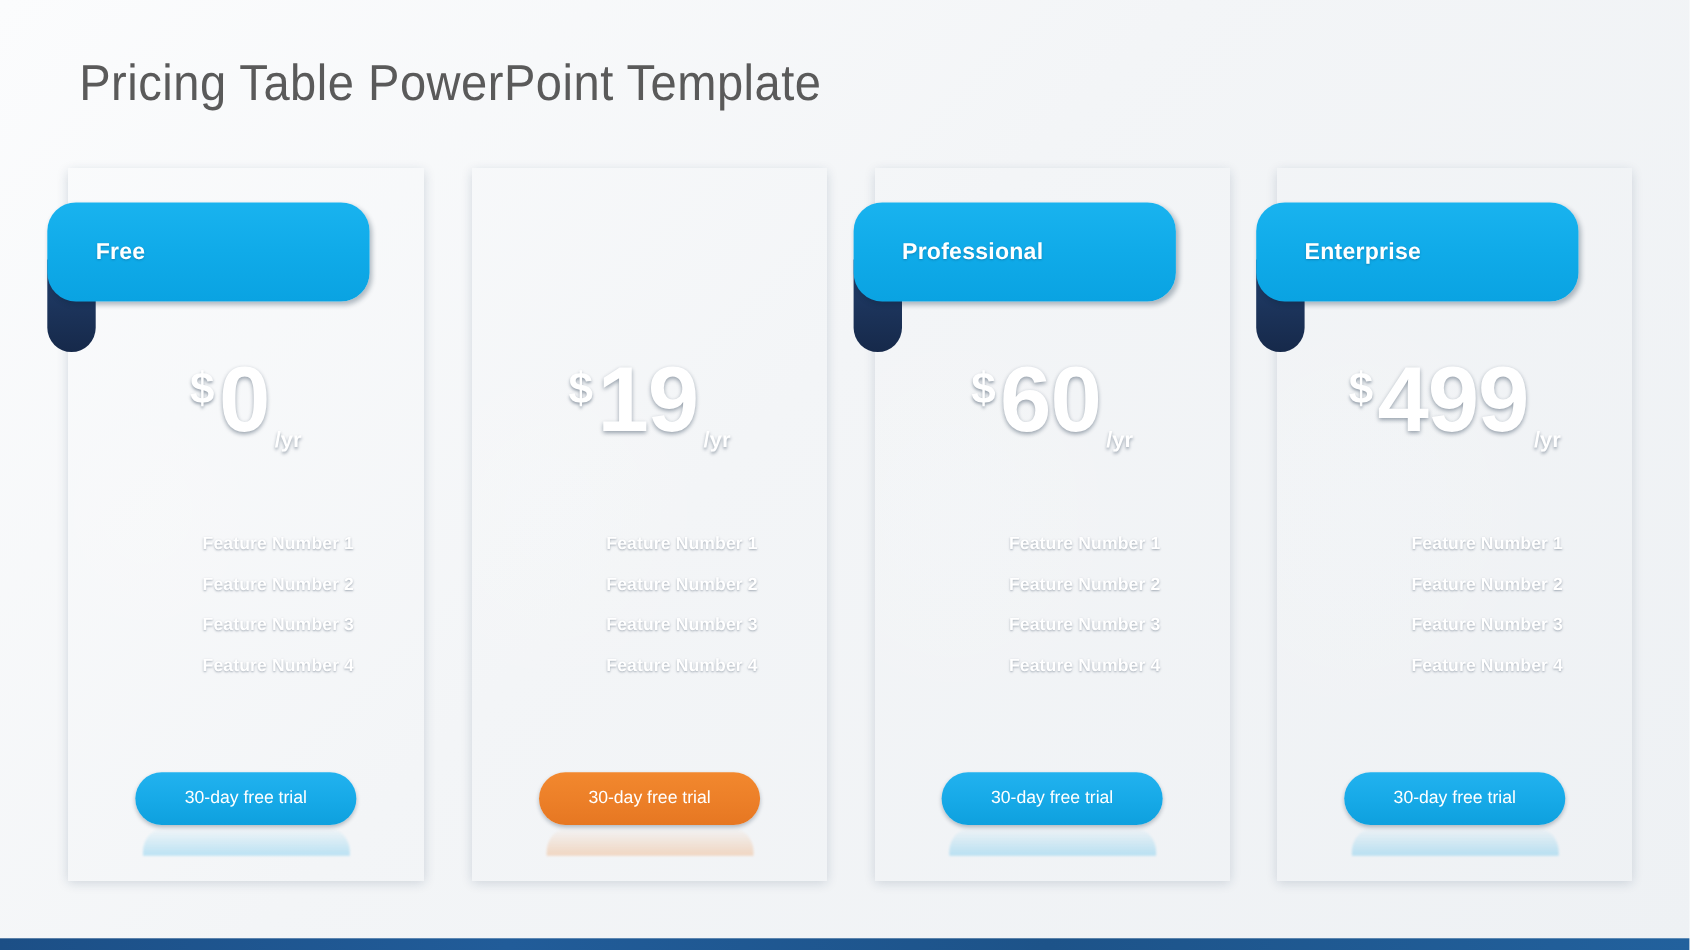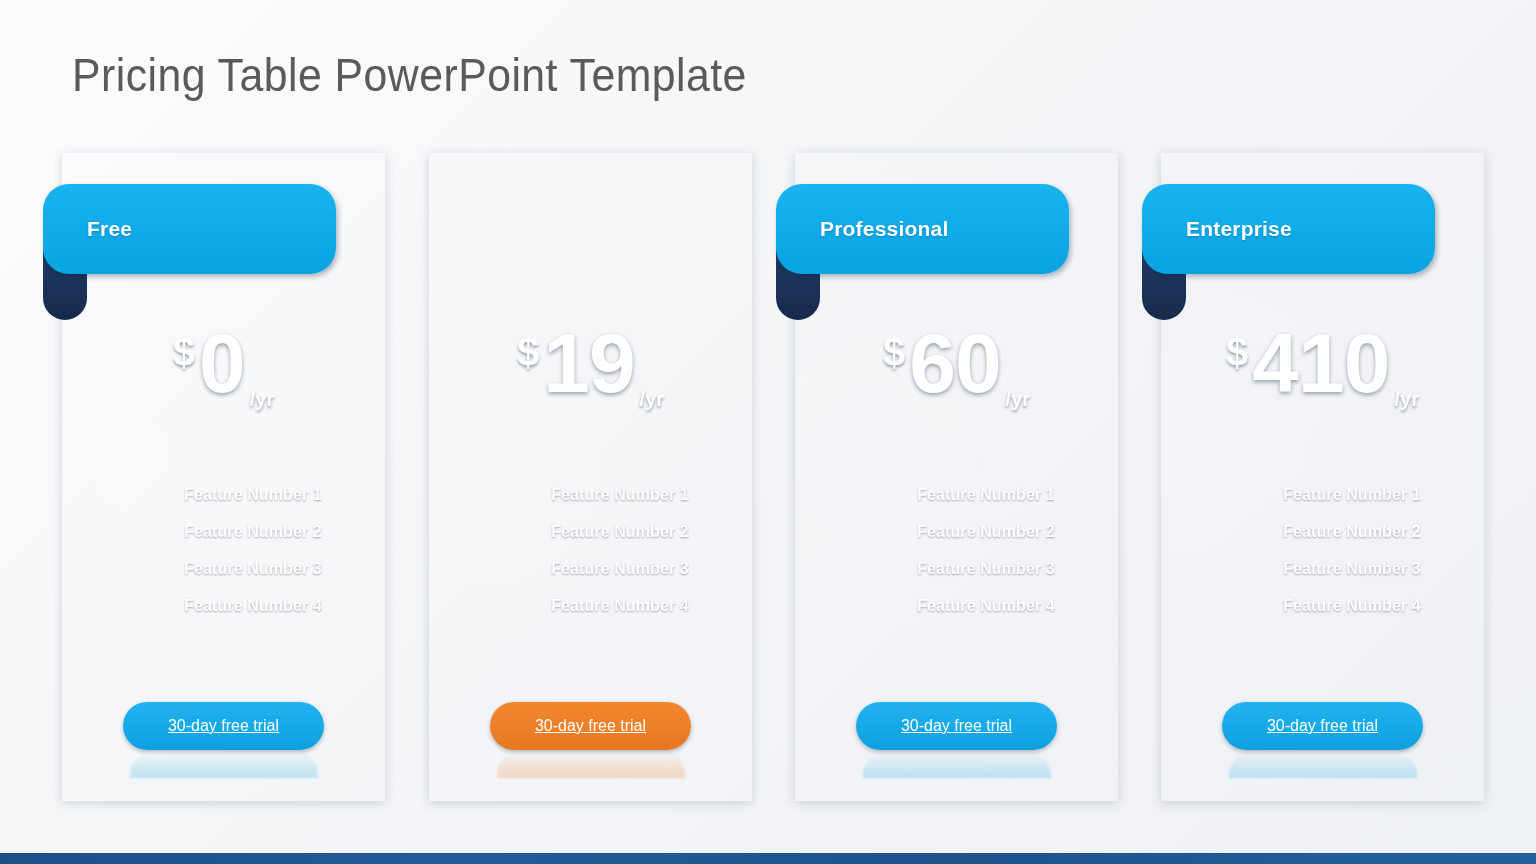--- a/index.html
+++ b/index.html
@@ -104,21 +104,20 @@
     position:absolute; left:0; top:549px; width:323px;
     display:flex; flex-direction:column; align-items:center;
   }
   .cta {
     width:201px; height:48px; border-radius:26px;
     display:flex; align-items:center; justify-content:center;
     color:#ffffff; font-size:16px; font-weight:400;
     border:none; cursor:pointer;
     box-shadow:0 2px 4px rgba(8,30,55,0.28);
     font-family:"Liberation Sans", sans-serif;
-    text-decoration:underline;
   }
   .cta.cyan   { background:linear-gradient(180deg,#22b2ef 0%,#16a9e7 55%,#0ea0de 100%); }
   .cta.orange { background:linear-gradient(180deg,#f2882e 0%,#ec7f28 55%,#e67722 100%); }
 
   .cta-reflect {
     width:188px; height:26px; margin-top:2px; border-radius:0 0 22px 22px;
     opacity:0.30;
     transform:scaleY(-1);
     filter:blur(1.2px);
   }
@@ -213,21 +212,21 @@
       <div class="card-sheen"></div>
       <div class="banner-wrap">
         <div class="banner-fold"></div>
         <div class="banner cyan">
           <div class="banner-label">Enterprise</div>
         </div>
       </div>
       <div class="price">
         <div class="price-inner">
           <span class="cur">$</span>
-          <span class="amt">410</span>
+          <span class="amt">499</span>
           <span class="per">/yr</span>
         </div>
       </div>
       <div class="features">
         <div class="feature">Feature Number 1</div>
         <div class="feature">Feature Number 2</div>
         <div class="feature">Feature Number 3</div>
         <div class="feature">Feature Number 4</div>
       </div>
       <div class="cta-wrap">

